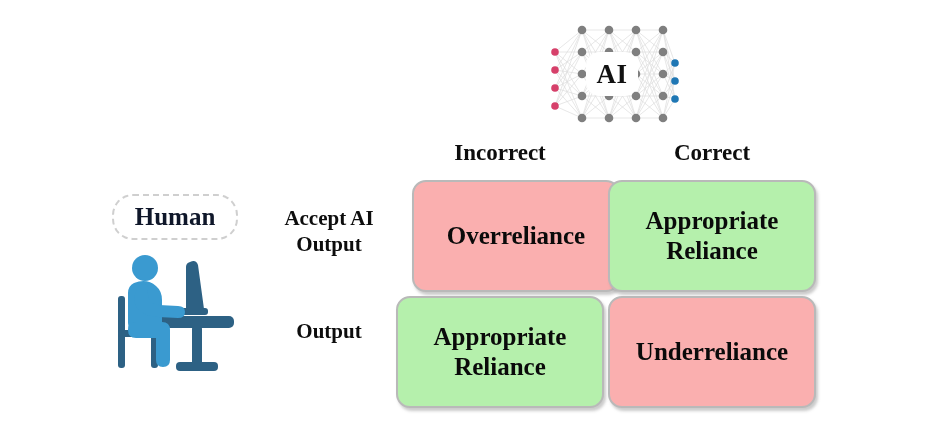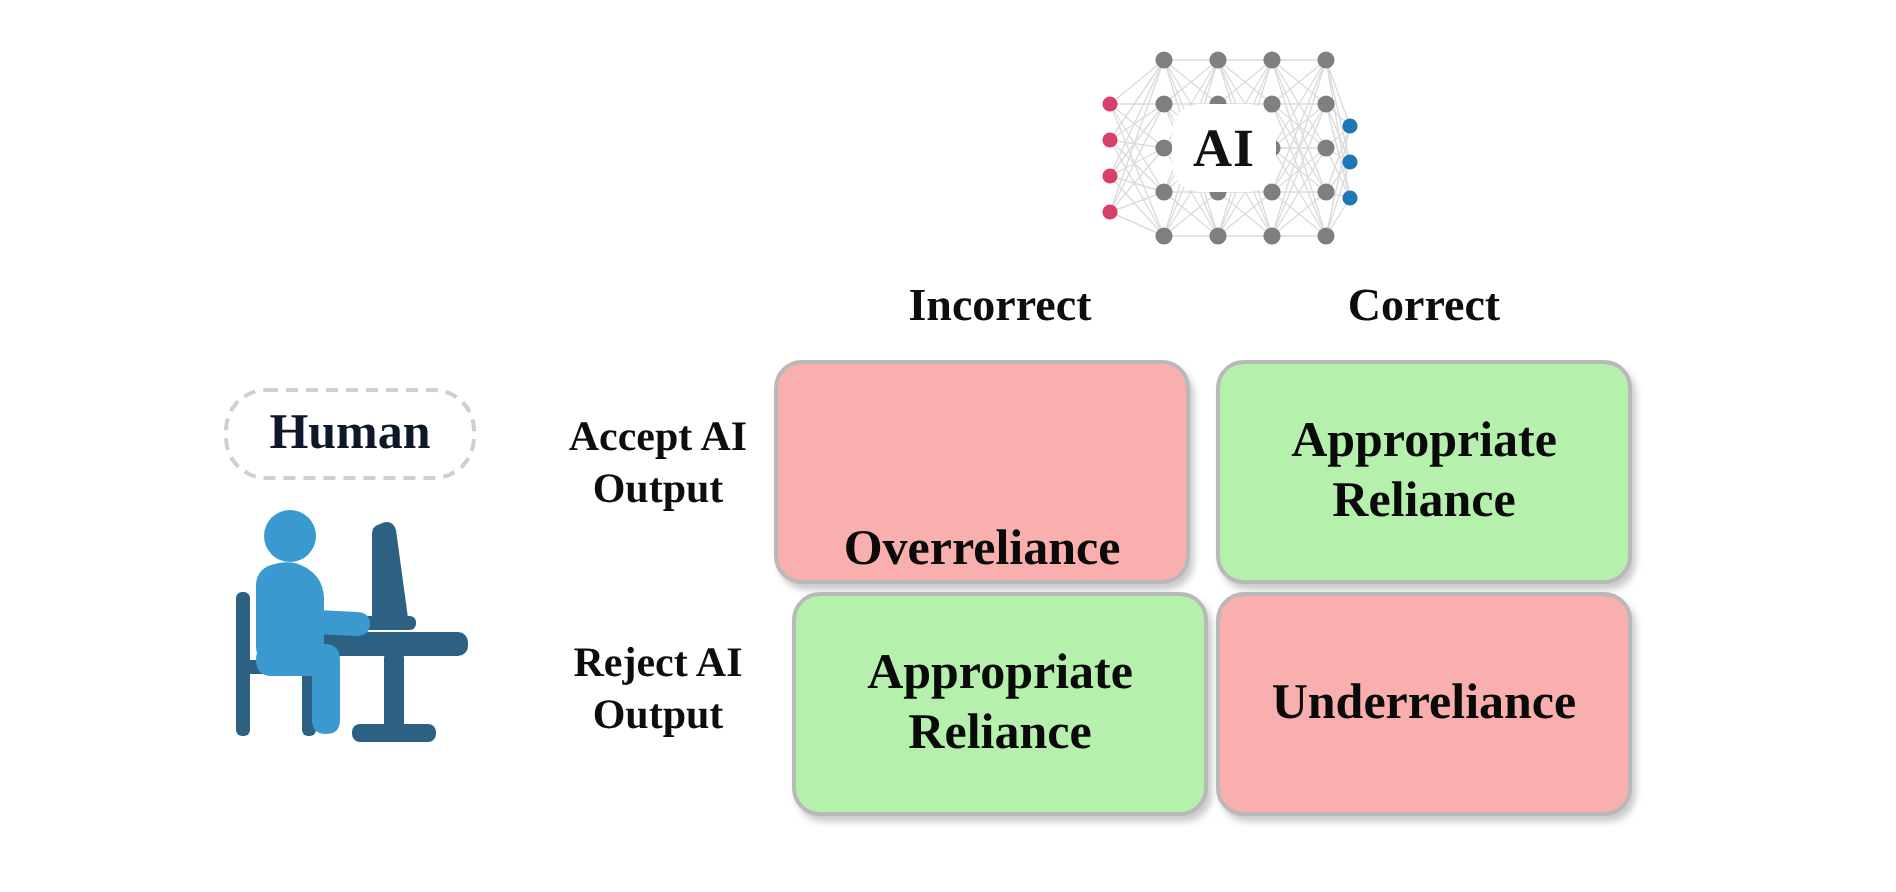--- a/index.html
+++ b/index.html
@@ -82,21 +82,21 @@
     display: flex;
     align-items: center;
     justify-content: center;
     text-align: center;
     font-weight: bold;
     font-size: 25px;
     line-height: 30px;
     color: #0a0a0a;
     box-shadow: 2px 3px 3px rgba(140,140,140,0.45);
   }
-  #cell-0-0 { left: 387px; top: 180px; align-items: flex-end; }
+  #cell-0-0 { left: 412px; top: 180px; }
   #cell-0-1 { left: 608px; top: 180px; }
   #cell-1-0 { left: 396px; top: 296px; }
   #cell-1-1 { left: 608px; top: 296px; }
 
   
   #human-badge {
     position: absolute;
     left: 112px;
     top: 194px;
     width: 122px;
@@ -196,21 +196,20 @@
   </div>
 
   <div class="col-head" id="col-head-1">Correct</div>
   <div class="col-head" id="col-head-0">Incorrect</div>
 
   <div class="row-head" id="row-head-0">
     <div>Accept AI</div>
     <div>Output</div>
   </div>
   <div class="row-head" id="row-head-1">
-    <div>Reject AI</div>
     <div>Output</div>
   </div>
 
   <div class="cell" id="cell-0-0" style="background-color: rgb(250, 175, 175);">
     <div>
       <div>Overreliance</div>
     </div>
   </div>
   <div class="cell" id="cell-0-1" style="background-color: rgb(181, 240, 172);">
     <div>

